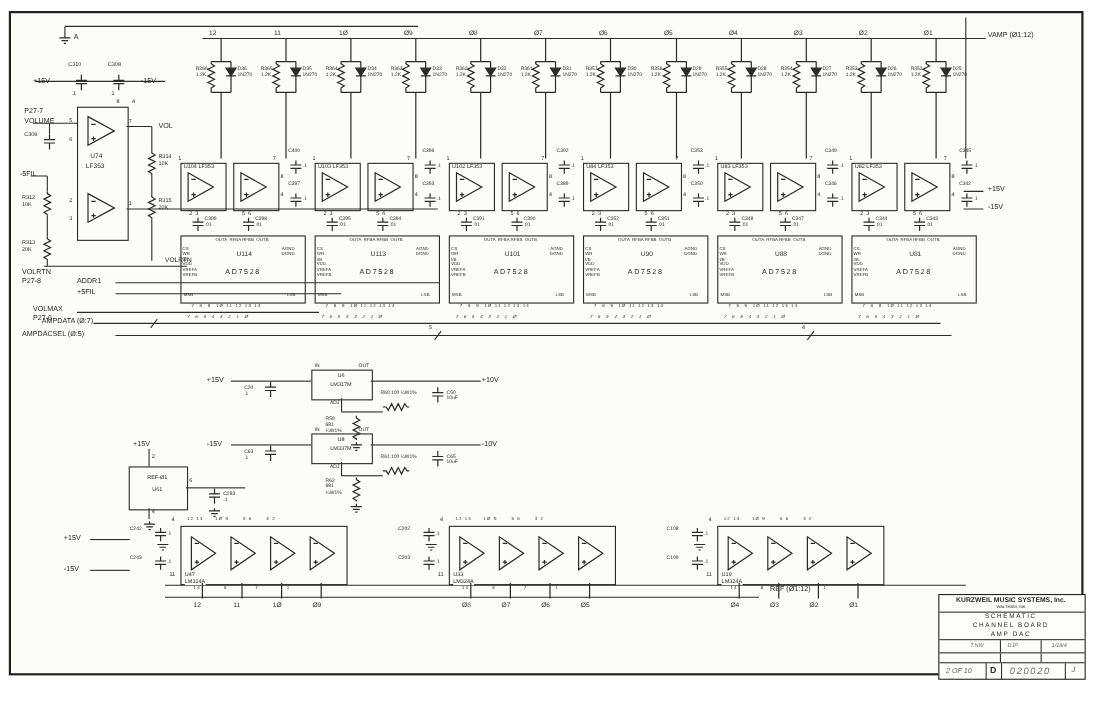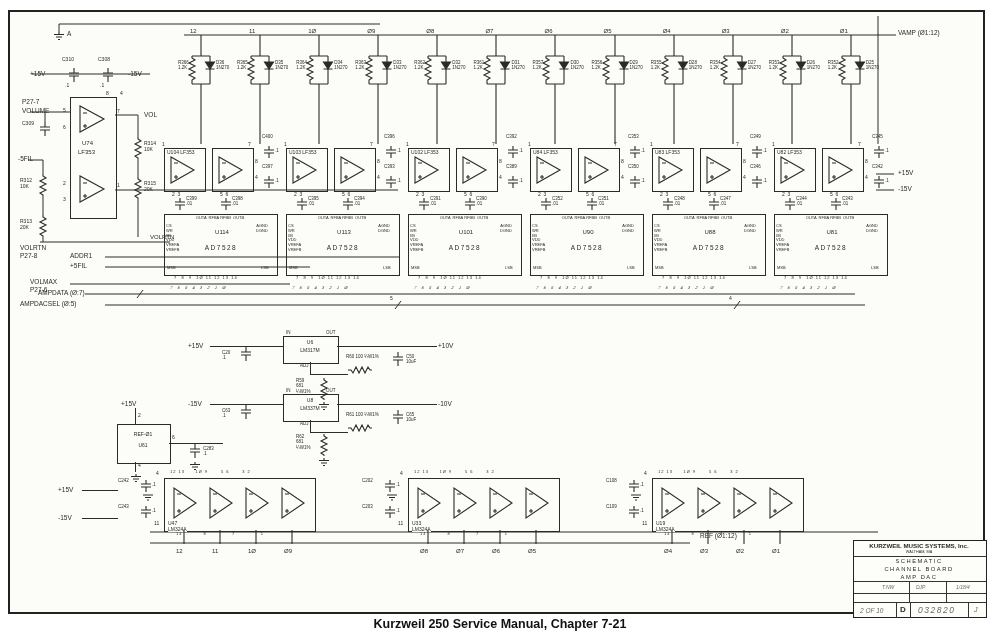--- a/index.html
+++ b/index.html
@@ -953,21 +953,20 @@
     </div>
     <div style="height:8px" class="row">
       <div class="vl" style="left:55px;top:0;height:8px;background:#33332f"></div>
       <div class="vl" style="left:92px;top:0;height:8px;background:#33332f"></div>
     </div>
     <div style="height:15px" class="row">
       <div class="lbl hand" style="left:6px;top:4px;font-size:6.5px">2 OF 10</div>
       <div class="vl" style="left:42px;top:0;height:15px;background:#33332f"></div>
       <div class="lbl" style="left:46px;top:2px;font-size:8px;font-weight:bold">D</div>
       <div class="vl" style="left:56px;top:0;height:15px;background:#33332f"></div>
-      <div class="lbl hand" style="left:64px;top:2px;font-size:8.5px;letter-spacing:1.5px">032820</div>
+      <div class="lbl hand" style="left:64px;top:2px;font-size:8.5px;letter-spacing:1.5px">020020</div>
       <div class="vl" style="left:114px;top:0;height:15px;background:#33332f"></div>
       <div class="lbl hand" style="left:120px;top:3px;font-size:7px">J</div>
     </div>
   </div>
  </div>
 
- <div class="caption">Kurzweil 250 Service Manual, Chapter 7-21</div>
 </div>
 
 </body></html>

